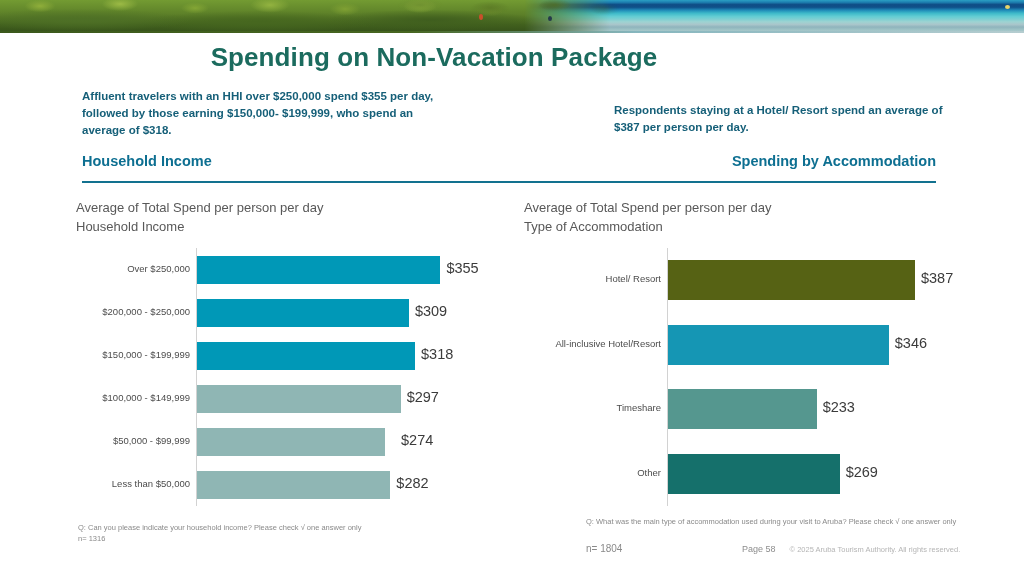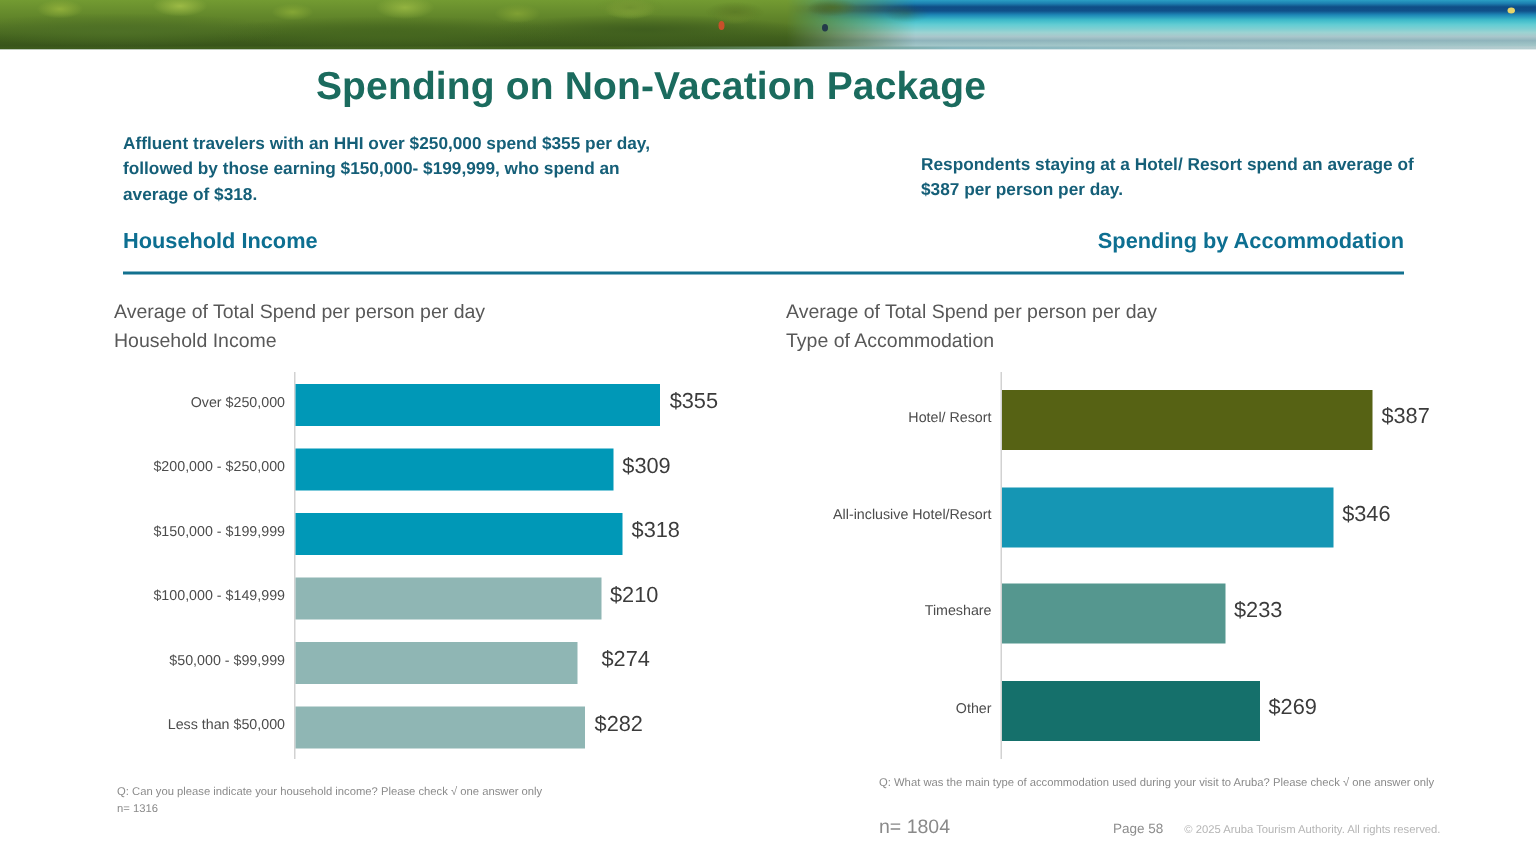--- a/index.html
+++ b/index.html
@@ -181,21 +181,21 @@
   .note-left  { left: 78px;  top: 522px; width: 400px; }
   .note-right { left: 586px; top: 516px; width: 430px; }
 
   .pagebar {
     position: absolute;
     left: 586px; top: 543px;
     width: 430px;
     display: flex;
     align-items: baseline;
   }
-  .pagebar .n-line { font-size: 13px; color: #8a8a8a; width: 156px; }
+  .pagebar .n-line { font-size: 10px; color: #8a8a8a; width: 156px; }
   .pagebar .pg     { font-size: 9px;   color: #8d8d8d; margin-right: 14px; }
   .pagebar .cr     { font-size: 7.5px; color: #b5b5b5; }
 </style>
 </head>
 <body>
 
 <div class="header-band">
   <div class="photo-ocean"></div>
   <div class="photo-mangrove"></div>
   <div class="photo-mangrove-mid"></div>
@@ -225,21 +225,21 @@
       <div class="bar" style="left: 121px; top: 7.5px; width: 243.429px; height: 28px; background: rgb(0, 152, 183);"></div>
       <div class="val-label" style="left: 370.429px; top: 11.5px;">$355</div>
       <div class="cat-label" style="right: 316px; top: 57.5px; width: 112px;">$200,000 - $250,000</div>
       <div class="bar" style="left: 121px; top: 50.5px; width: 211.886px; height: 28px; background: rgb(0, 152, 183);"></div>
       <div class="val-label" style="left: 338.886px; top: 54.5px;">$309</div>
       <div class="cat-label" style="right: 316px; top: 100.5px; width: 112px;">$150,000 - $199,999</div>
       <div class="bar" style="left: 121px; top: 93.5px; width: 218.057px; height: 28px; background: rgb(0, 152, 183);"></div>
       <div class="val-label" style="left: 345.057px; top: 97.5px;">$318</div>
       <div class="cat-label" style="right: 316px; top: 143.5px; width: 112px;">$100,000 - $149,999</div>
       <div class="bar" style="left: 121px; top: 136.5px; width: 203.657px; height: 28px; background: rgb(143, 182, 180);"></div>
-      <div class="val-label" style="left: 330.657px; top: 140.5px;">$210</div>
+      <div class="val-label" style="left: 330.657px; top: 140.5px;">$297</div>
       <div class="cat-label" style="right: 316px; top: 186.5px; width: 112px;">$50,000 - $99,999</div>
       <div class="bar" style="left: 121px; top: 179.5px; width: 187.886px; height: 28px; background: rgb(143, 182, 180);"></div>
       <div class="val-label" style="left: 325px; top: 183.5px;">$274</div>
       <div class="cat-label" style="right: 316px; top: 229.5px; width: 112px;">Less than $50,000</div>
       <div class="bar" style="left: 121px; top: 222.5px; width: 193.371px; height: 28px; background: rgb(143, 182, 180);"></div>
       <div class="val-label" style="left: 320.371px; top: 226.5px;">$282</div>
     </div>
 </div>
 
 <div class="chart chart-right">

